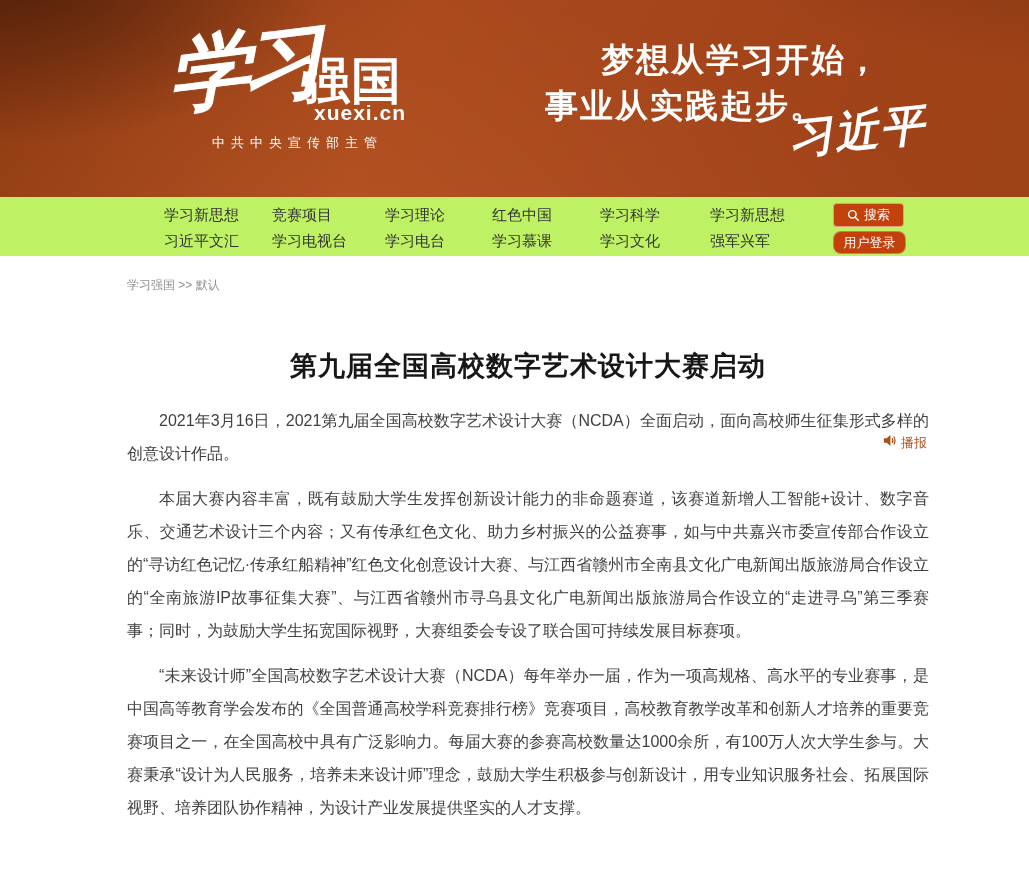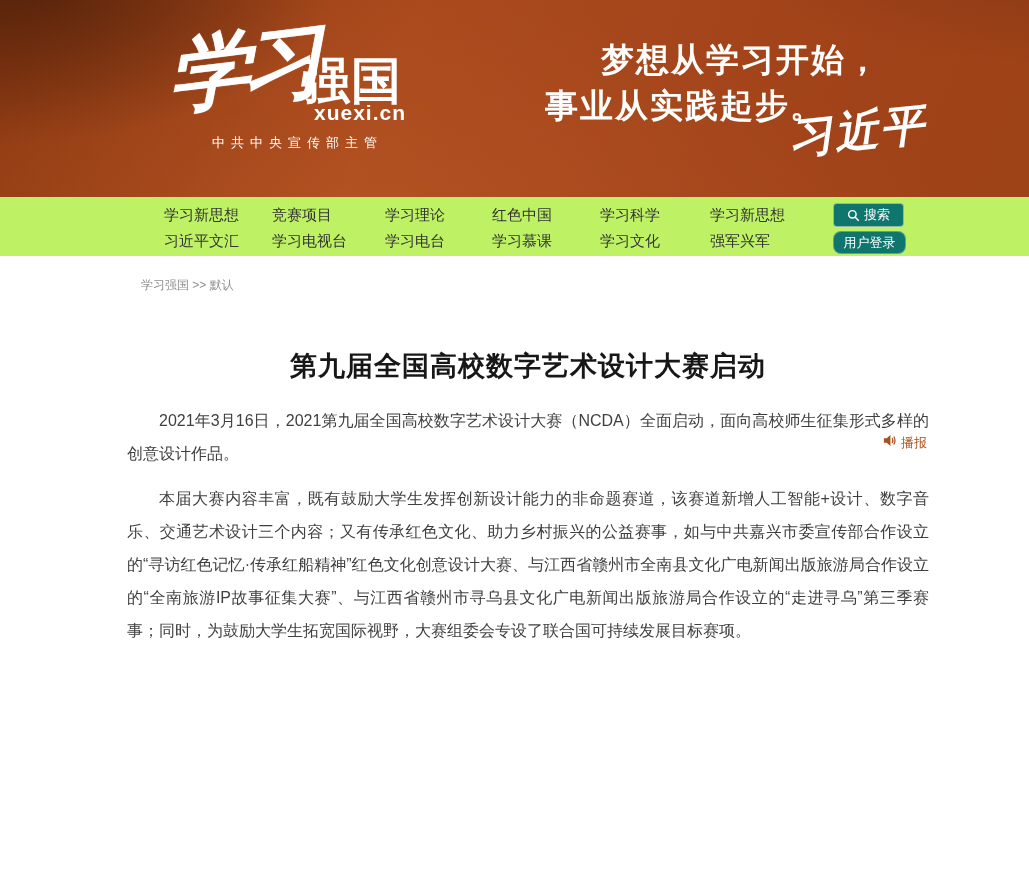--- a/index.html
+++ b/index.html
@@ -68,29 +68,29 @@
   .nav-item {
     position:absolute; font-size:15px; color:#333; text-decoration:none; cursor:pointer;
     white-space:nowrap;
   }
   .r1 { top:9px; } .r2 { top:35px; }
   .c0 { left:164px; } .c1 { left:272px; } .c2 { left:385px; }
   .c3 { left:492px; } .c4 { left:600px; } .c5 { left:710px; }
   .nav-btn {
     position:absolute; left:833px;
     display:flex; align-items:center; justify-content:center; gap:4px;
-    background:#0f766e; color:#fff; font-size:13px;
+    background:#c2410c; color:#fff; font-size:13px;
     border:1px solid rgba(255,235,220,0.55); border-radius:4px; cursor:pointer;
   }
   .btn-search { top:203px; width:71px; height:24px; }
   .btn-login  { top:231px; width:73px; height:23px; border-radius:8px; border-color:rgba(255,235,220,0.35); }
 
   
   .breadcrumb {
-    position:absolute; left:141px; top:277px;
+    position:absolute; left:127px; top:277px;
     font-size:12px; color:#8f8f8f; cursor:pointer;
   }
   .article {
     position:absolute; left:127px; top:340px; width:802px;
   }
   .article-title {
     margin-top:8px;
     text-align:center; font-size:27px; font-weight:bold; color:#171717;
     letter-spacing:1px;
   }
@@ -169,15 +169,16 @@
         <path d="M10.5,4.2 Q12.2,7 10.5,9.8" fill="none" stroke="#a9501e" stroke-width="1.4"></path>
         <path d="M12.3,2.4 Q15.2,7 12.3,11.6" fill="none" stroke="#a9501e" stroke-width="1.4"></path>
       </svg>
     </span>
     <span>播报</span>
   </div>
 
   <div class="article-body">
     <p>2021年3月16日，2021第九届全国高校数字艺术设计大赛（NCDA）全面启动，面向高校师生征集形式多样的创意设计作品。</p>
     <p>本届大赛内容丰富，既有鼓励大学生发挥创新设计能力的非命题赛道，该赛道新增人工智能+设计、数字音乐、交通艺术设计三个内容；又有传承红色文化、助力乡村振兴的公益赛事，如与中共嘉兴市委宣传部合作设立的“寻访红色记忆·传承红船精神”红色文化创意设计大赛、与江西省赣州市全南县文化广电新闻出版旅游局合作设立的“全南旅游IP故事征集大赛”、与江西省赣州市寻乌县文化广电新闻出版旅游局合作设立的“走进寻乌”第三季赛事；同时，为鼓励大学生拓宽国际视野，大赛组委会专设了联合国可持续发展目标赛项。</p>
+    <p>“未来设计师”全国高校数字艺术设计大赛（NCDA）每年举办一届，作为一项高规格、高水平的专业赛事，是中国高等教育学会发布的《全国普通高校学科竞赛排行榜》竞赛项目，高校教育教学改革和创新人才培养的重要竞赛项目之一，在全国高校中具有广泛影响力。每届大赛的参赛高校数量达1000余所，有100万人次大学生参与。大赛秉承“设计为人民服务，培养未来设计师”理念，鼓励大学生积极参与创新设计，用专业知识服务社会、拓展国际视野、培养团队协作精神，为设计产业发展提供坚实的人才支撑。</p>
 
   </div>
 </div>
 
 </body></html>

